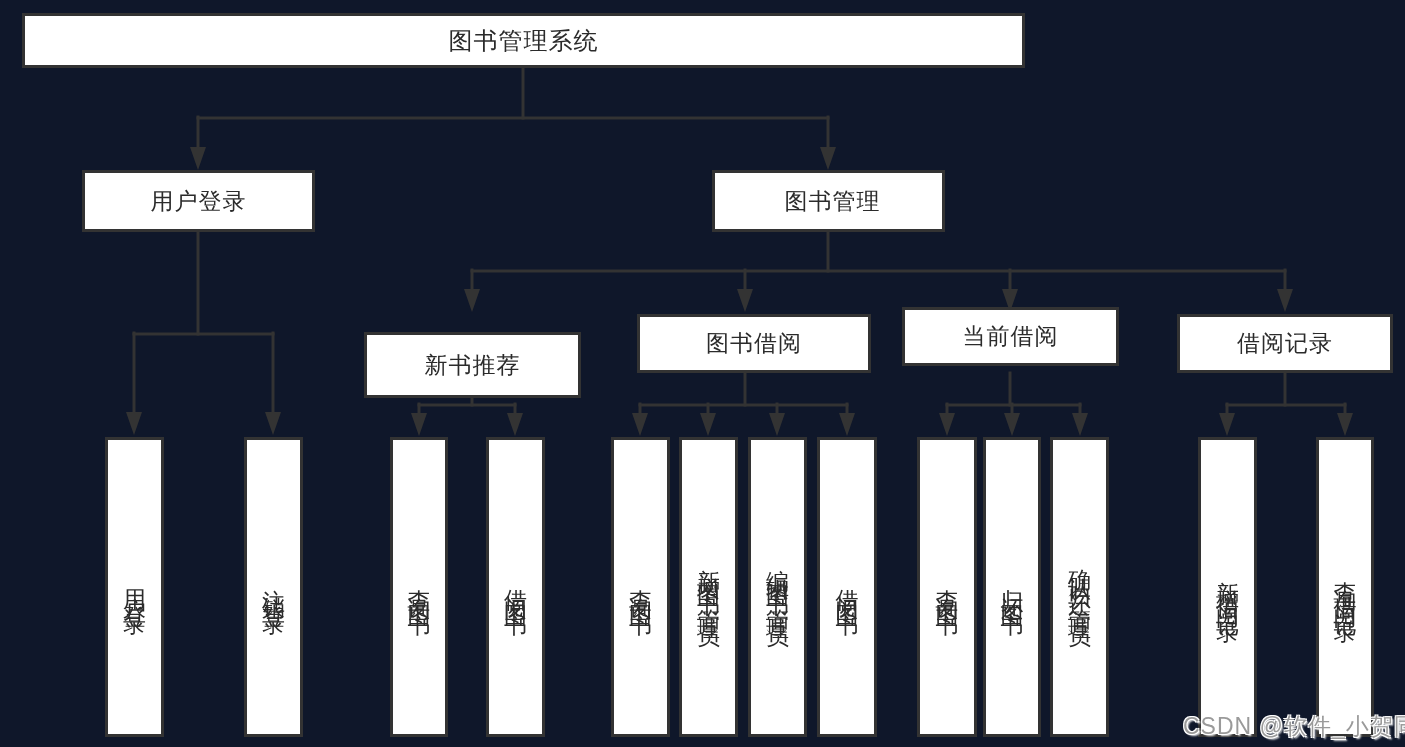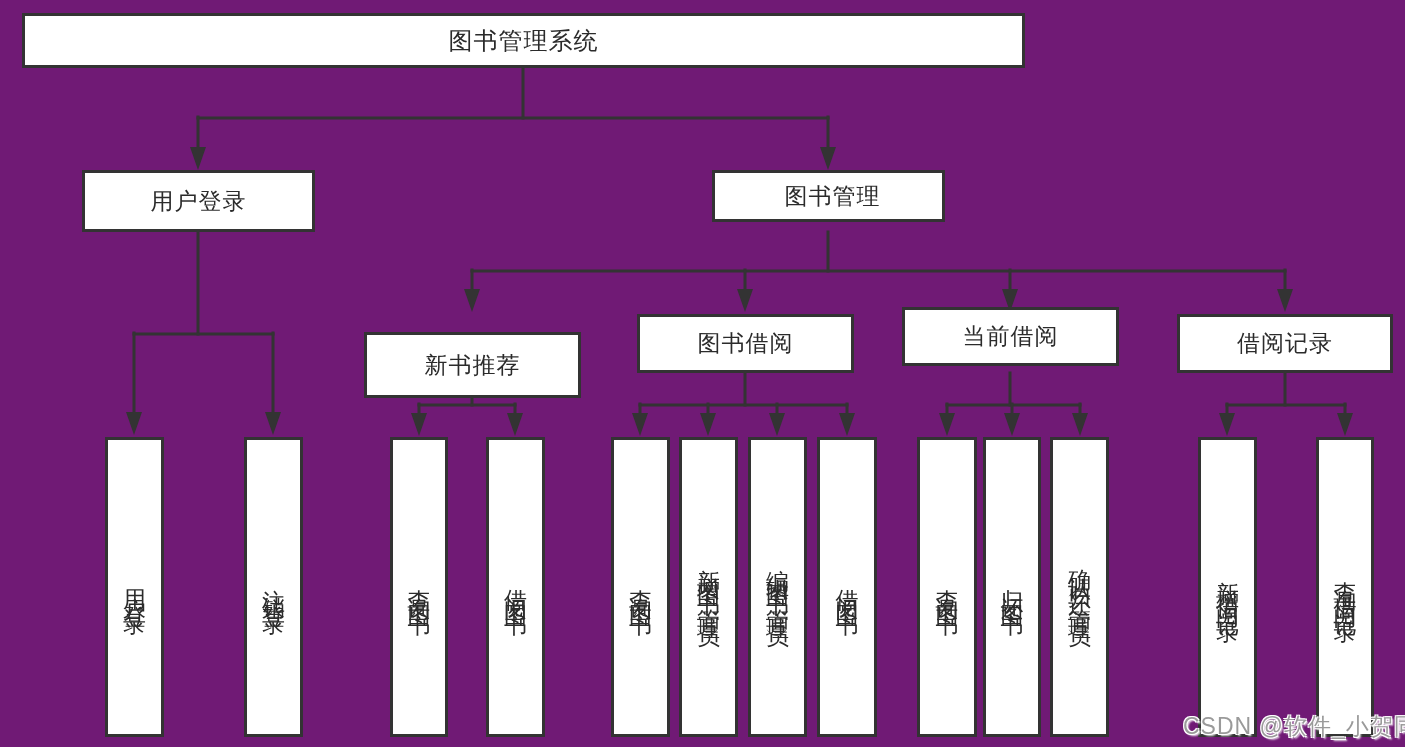--- a/index.html
+++ b/index.html
@@ -1,19 +1,19 @@
 <!DOCTYPE html>
 <html><head>
 <meta charset="utf-8">
 <style>
   html,body{margin:0;padding:0;background:#ffffff;}
   .canvas{
     position:relative;
     width:1405px;height:747px;
-    background:#701a75;
+    background:#0f172a;
     font-family:"Liberation Sans",sans-serif;
     color:#2b2b2b;
     overflow:hidden;
   }
   .connectors{position:absolute;left:0;top:0;z-index:1;}
   .node{
     position:absolute;
     box-sizing:border-box;
     border:3px solid #333333;
     background:#ffffff;
@@ -26,23 +26,23 @@
     writing-mode:vertical-rl;
     text-orientation:mixed;
     font-size:23px;
     line-height:1;
     letter-spacing:8px;
     white-space:nowrap;
   }
   
   .root          {left:22px;  top:13px;  width:1003px;height:55px;}
   .n-user-login  {left:82px;  top:170px; width:233px; height:62px;}
-  .n-book-mgmt   {left:712px; top:170px; width:233px; height:52px;padding-left:8px;}
+  .n-book-mgmt   {left:712px; top:170px; width:233px; height:62px;padding-left:8px;}
   .n-new-rec     {left:364px; top:332px; width:217px; height:66px;}
-  .n-book-borrow {left:637px; top:314px; width:217px; height:59px;}
+  .n-book-borrow {left:637px; top:314px; width:234px; height:59px;}
   .n-cur-borrow  {left:902px; top:307px; width:217px; height:59px;}
   .n-borrow-rec  {left:1177px;top:314px; width:216px; height:59px;}
   .leaf{top:437px;height:300px;}
   .lf-0 {left:105px; width:59px;}
   .lf-1 {left:244px; width:59px;}
   .lf-2 {left:390px; width:58px;}
   .lf-3 {left:486px; width:59px;}
   .lf-4 {left:611px; width:59px;}
   .lf-5 {left:679px; width:59px;}
   .lf-6 {left:748px; width:59px;}

